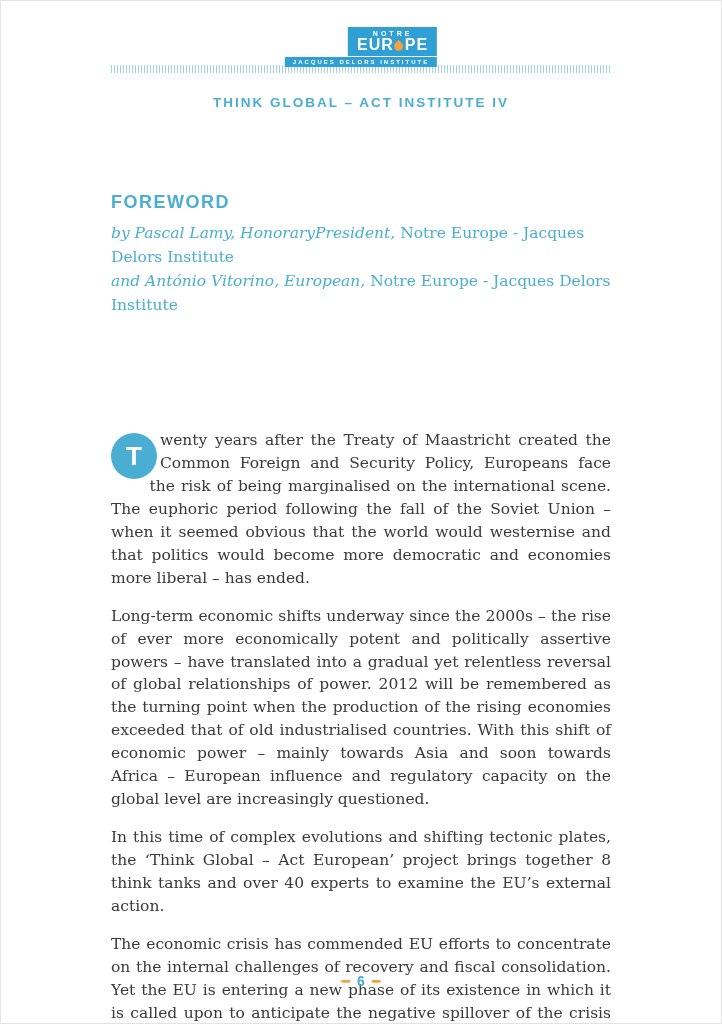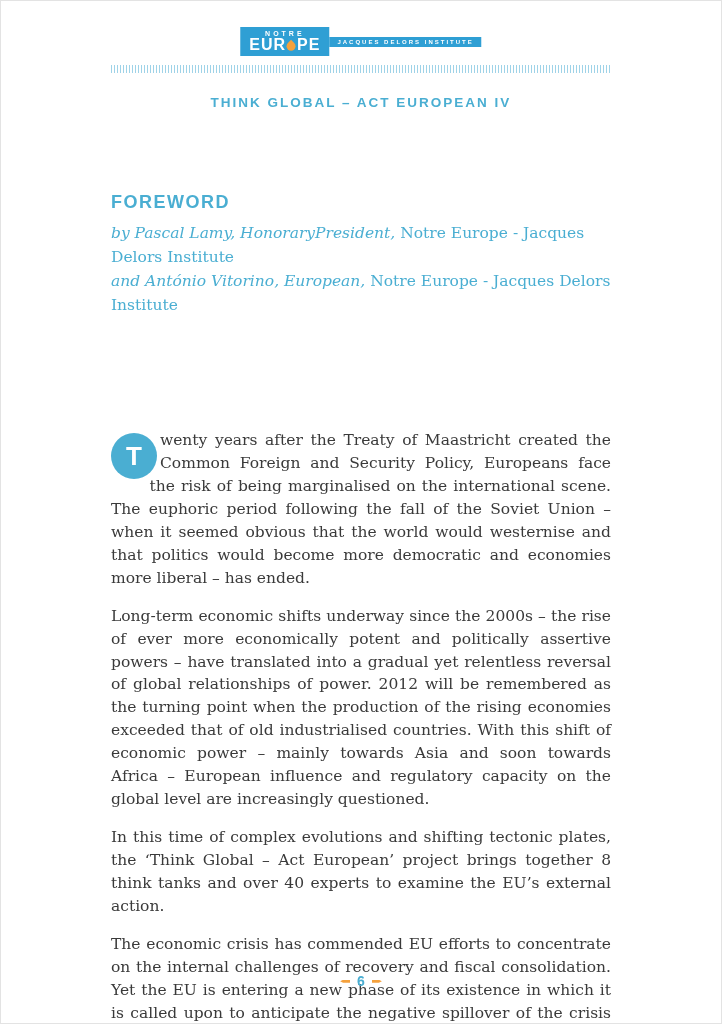--- a/index.html
+++ b/index.html
@@ -21,21 +21,21 @@
   .hatch-line {
     position: absolute;
     left: 0; right: 0; top: 38px; height: 8px;
     background: repeating-linear-gradient(90deg,
       #9fd3e8 0px, #9fd3e8 1px,
       rgba(255,255,255,0) 1px, rgba(255,255,255,0) 3px);
   }
   .logo {
     position: absolute; left: 50%; top: 0;
     transform: translateX(-50%);
-    display: inline-flex; flex-direction: row; align-items: center;
+    display: inline-flex; flex-direction: column; align-items: flex-end;
     z-index: 2;
   }
   .logo-top {
     background: #2f9fd4;
     color: #ffffff;
     padding: 3px 9px 2px;
     font-family: "Liberation Sans", sans-serif;
     line-height: 1.05;
     position: relative;
   }
@@ -145,21 +145,21 @@
     <div class="logo-band">
       <div class="hatch-line"></div>
       <div class="logo">
         <div class="logo-top">
           <span class="logo-notre">NOTRE</span>
           <span class="logo-europe"><span>EUR</span><span class="flame"></span><span>PE</span></span>
         </div>
         <div class="logo-bottom">JACQUES DELORS INSTITUTE</div>
       </div>
     </div>
-    <div class="series-title">THINK GLOBAL – ACT EUROPEAN  IV</div>
+    <div class="series-title">THINK GLOBAL – ACT INSTITUTE  IV</div>
   </header>
 
   <main class="main">
     <h1 class="foreword-title">FOREWORD</h1>
 
     <div class="byline">
       <div><span class="it">by Pascal Lamy, HonoraryPresident,</span><span> Notre Europe - Jacques Delors Institute</span></div>
       <div><span class="it">and António Vitorino, European,</span><span> Notre Europe - Jacques Delors Institute</span></div>
     </div>
 

